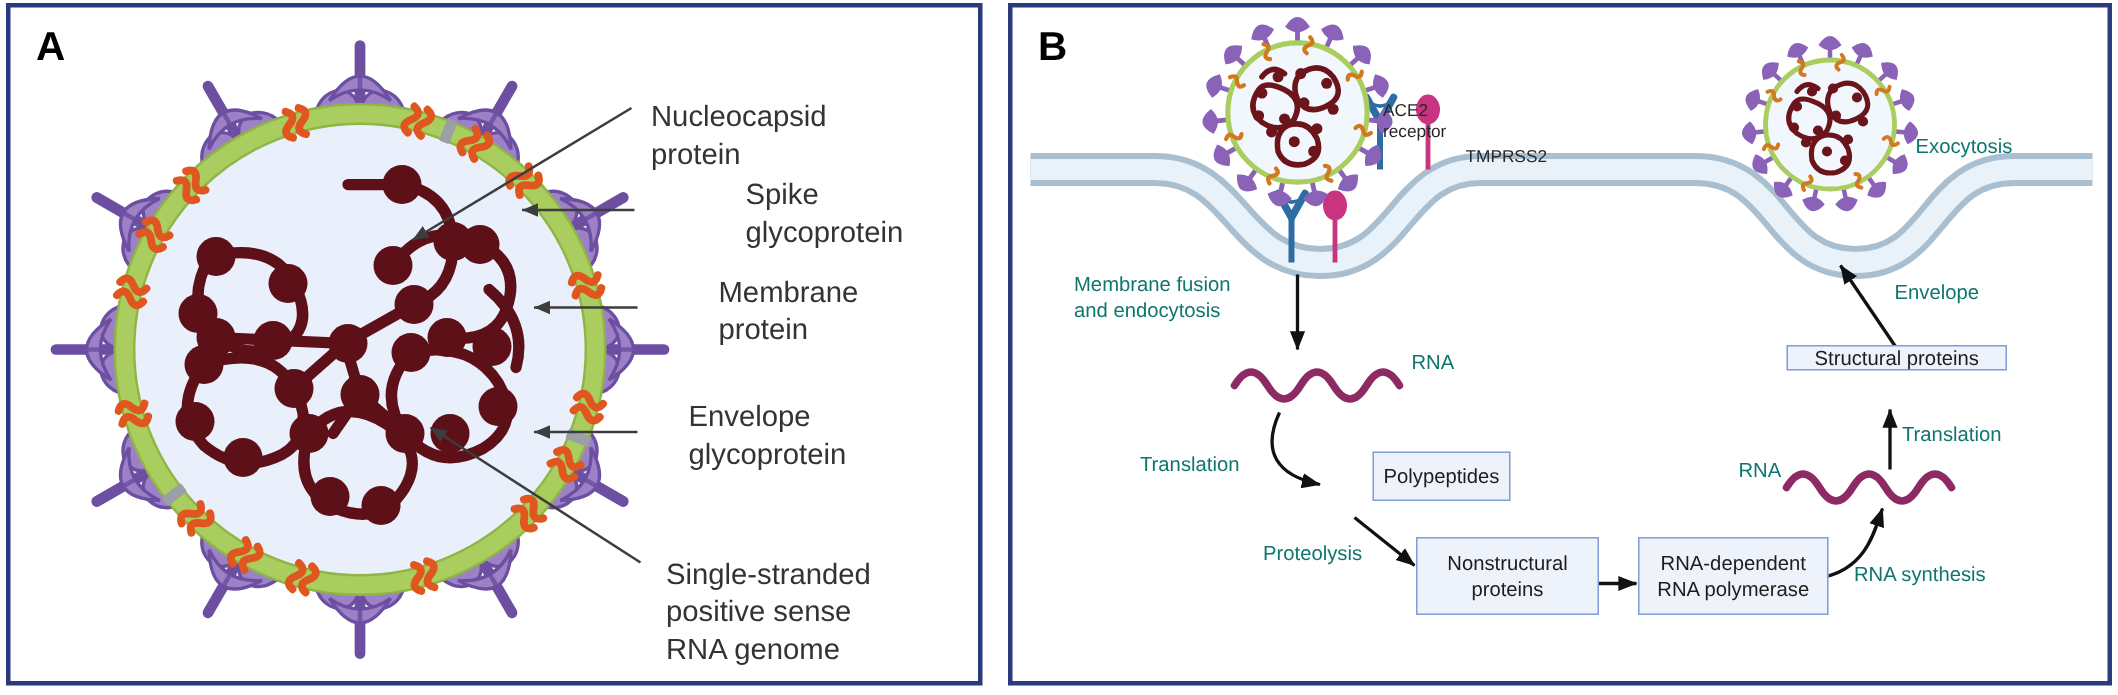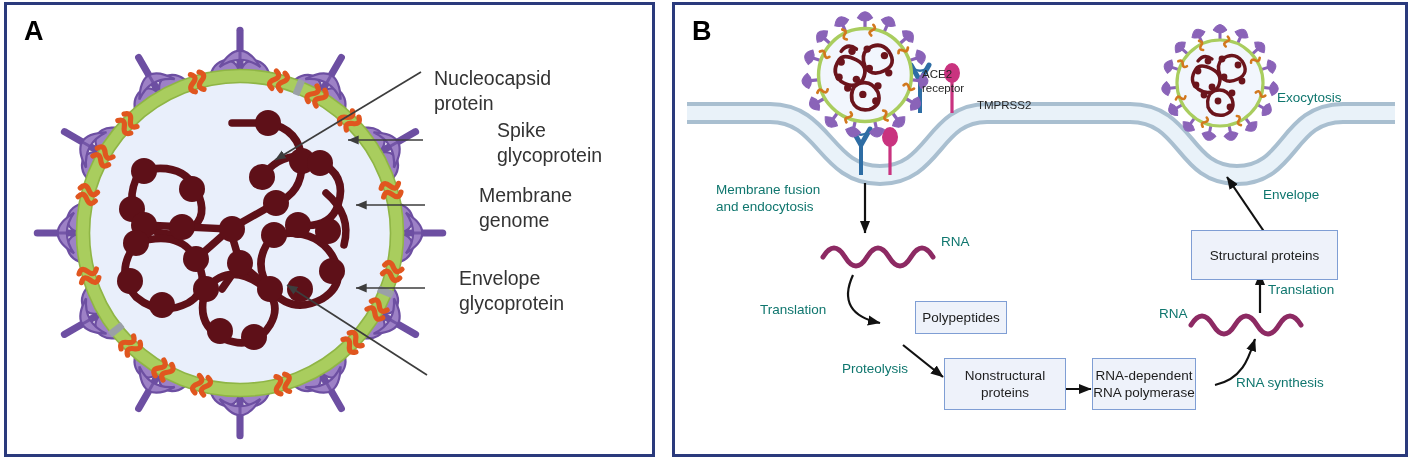--- a/index.html
+++ b/index.html
@@ -228,25 +228,28 @@
       </defs>
     </svg>
 
     <div class="lbl a-label" style="left:427px;top:45px;margin-top:16px;">Nucleocapsid
 protein</div>
 
     <div class="lbl a-label" style="left:490px;top:113px;">Spike
 glycoprotein</div>
 
     <div class="lbl a-label" style="left:472px;top:178px;">Membrane
-genome</div>
+protein</div>
 
     <div class="lbl a-label" style="left:452px;top:261px;">Envelope
 glycoprotein</div>
 
+    <div class="lbl a-label" style="left:437px;top:366px;">Single-stranded
+positive sense
+RNA genome</div>
   </div>
 
   <div class="panel" id="panel-b">
 
     <div class="panel-letter" style="left:17px;top:13px;">B</div>
 
     <svg class="svg-abs" width="730" height="449" viewBox="0 0 730 449">
       <defs>
         <marker id="arrB" viewBox="0 0 10 10" refX="8.6" refY="5" markerWidth="6.4" markerHeight="6.4" orient="auto-start-reverse">
           <path d="M0,1.4 L9,5 L0,8.6 z" fill="#111"></path>
@@ -456,18 +459,18 @@
 
     <div class="lbl b-label" style="left:593px;top:276px;">Translation</div>
 
     <div class="lbl b-label" style="left:588px;top:181px;">Envelope</div>
 
     <div class="pbox" style="left:204px;top:296px;width:92px;height:33px;margin-left:36px;">Polypeptides</div>
 
     <div class="pbox" style="left:269px;top:353px;width:122px;height:52px;">Nonstructural
 proteins</div>
 
-    <div class="pbox" style="left:417px;top:353px;width:104px;height:52px;">RNA-dependent
+    <div class="pbox" style="left:417px;top:353px;width:127px;height:52px;">RNA-dependent
 RNA polymerase</div>
 
-    <div class="pbox" style="left:516px;top:225px;width:147px;height:50px;">Structural proteins</div>
+    <div class="pbox" style="left:516px;top:225px;width:147px;height:17px;">Structural proteins</div>
   </div>
 </div>
 
 </body></html>

